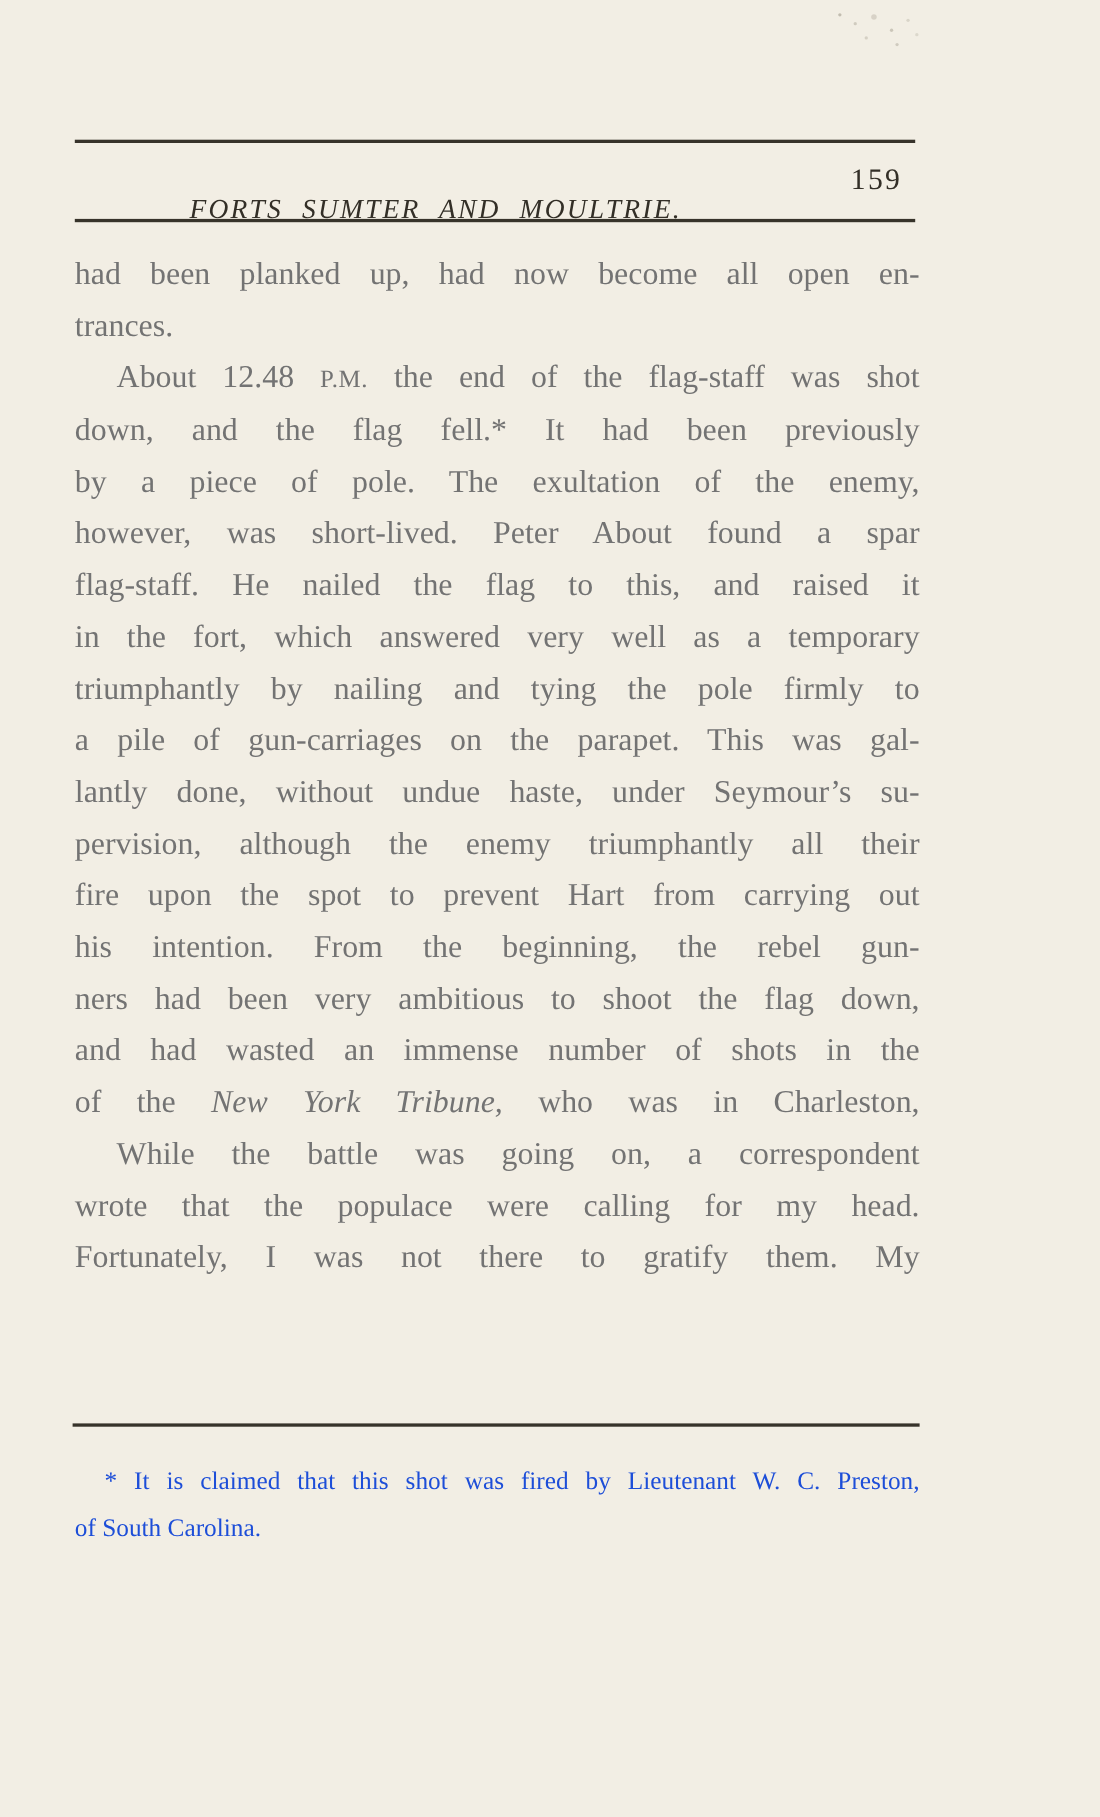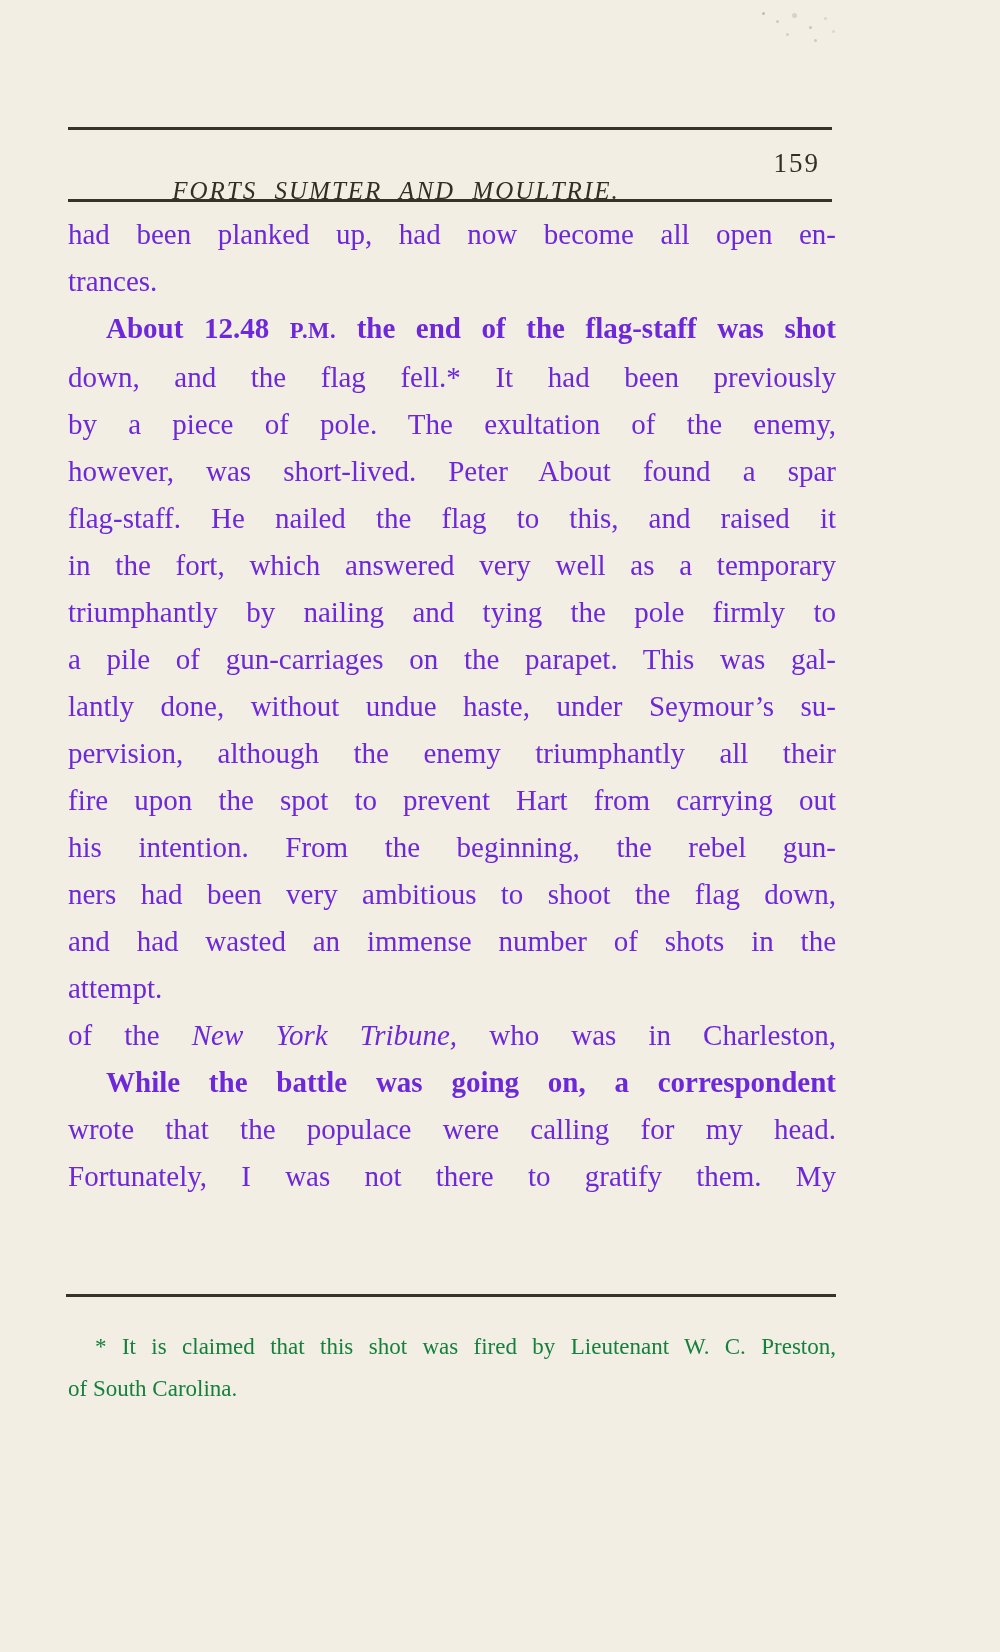--- a/index.html
+++ b/index.html
@@ -59,41 +59,41 @@
   .page-number {
     position: absolute;
     right: 14px; top: 17px;
     font-size: 27px;
     letter-spacing: 2px;
     color: #332f27;
   }
 
   .page-body {
     position: absolute;
-    top: 211px; left: 68px;
+    top: 226px; left: 68px;
     width: 768px;
     font-size: 29px;
-    color: #6d28d9;
+    color: #737373;
   }
   .line {
     line-height: 47px;
     text-align: justify;
     text-align-last: justify;
   }
   .line.last { text-align-last: left; }
-  .line.indent { text-indent: 38px; font-weight: bold; }
+  .line.indent { text-indent: 38px; }
   .italic { font-style: italic; }
   .sc { font-size: 0.78em; letter-spacing: 0.5px; }
 
   .footnote {
     position: absolute;
     top: 1326px; left: 68px;
     width: 768px;
     font-size: 23px;
-    color: #15803d;
+    color: #1d4ed8;
   }
   .fline {
     line-height: 42px;
     text-align: justify;
     text-align-last: justify;
   }
   .fline.last { text-align-last: left; }
   .fline.findent { text-indent: 27px; }
 </style>
 </head>
@@ -121,21 +121,20 @@
       <div class="line"><span>flag-staff.  He nailed the flag to this, and raised it</span></div>
       <div class="line"><span>in the fort, which answered very well as a temporary</span></div>
       <div class="line"><span>triumphantly by nailing and tying the pole firmly to</span></div>
       <div class="line"><span>a pile of gun-carriages on the parapet.  This was gal-</span></div>
       <div class="line"><span>lantly done, without undue haste, under Seymour’s su-</span></div>
       <div class="line"><span>pervision, although the enemy triumphantly all their</span></div>
       <div class="line"><span>fire upon the spot to prevent Hart from carrying out</span></div>
       <div class="line"><span>his intention.  From the beginning, the rebel gun-</span></div>
       <div class="line"><span>ners had been very ambitious to shoot the flag down,</span></div>
       <div class="line"><span>and had wasted an immense number of shots in the</span></div>
-      <div class="line last"><span>attempt.</span></div>
       <div class="line"><span>of the </span><span class="italic">New York Tribune,</span><span> who was in Charleston,</span></div>
       <div class="line indent"><span>While the battle was going on, a correspondent</span></div>
       <div class="line"><span>wrote that the populace were calling for my head.</span></div>
       <div class="line"><span>Fortunately, I was not there to gratify them.  My</span></div>
     </div>
 
   <div class="rule rule-foot"></div>
 
   <div class="footnote">
       <div class="fline findent">* It is claimed that this shot was fired by Lieutenant W. C. Preston,</div>

